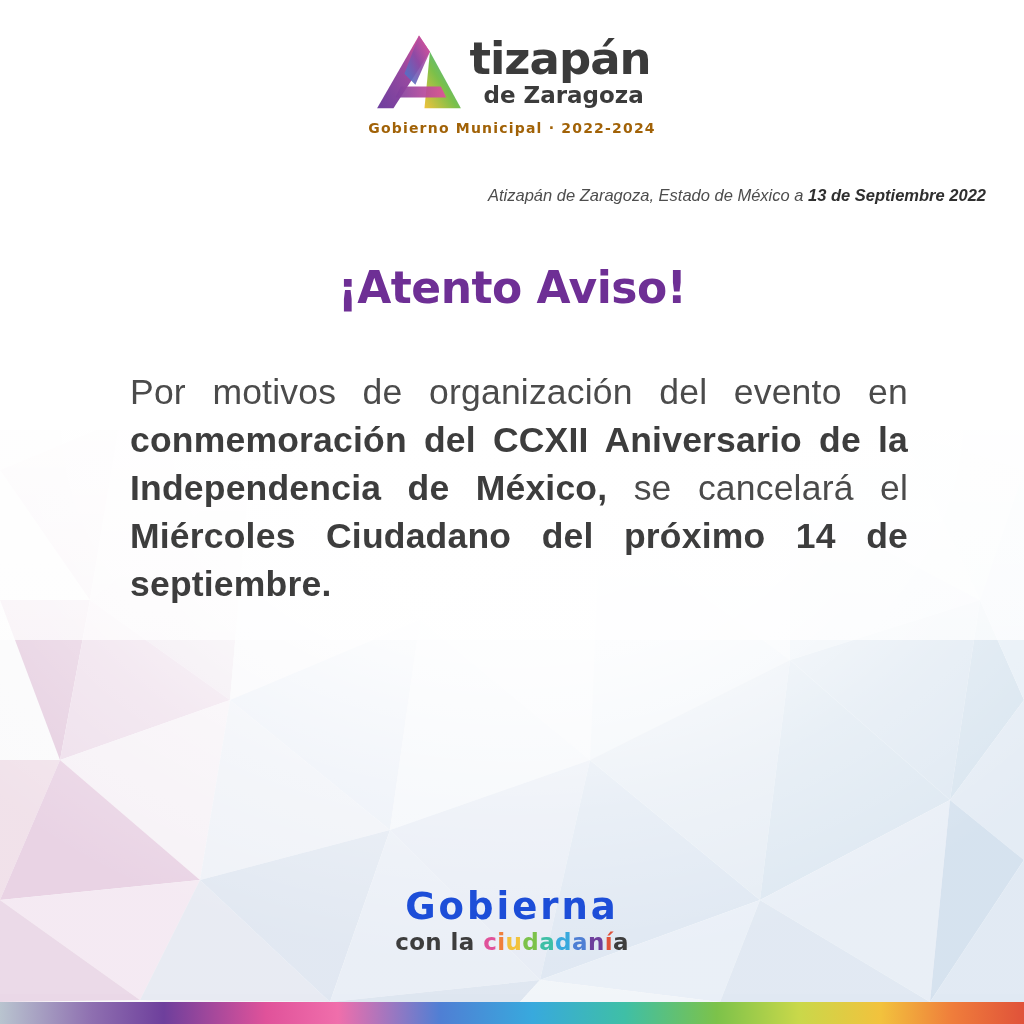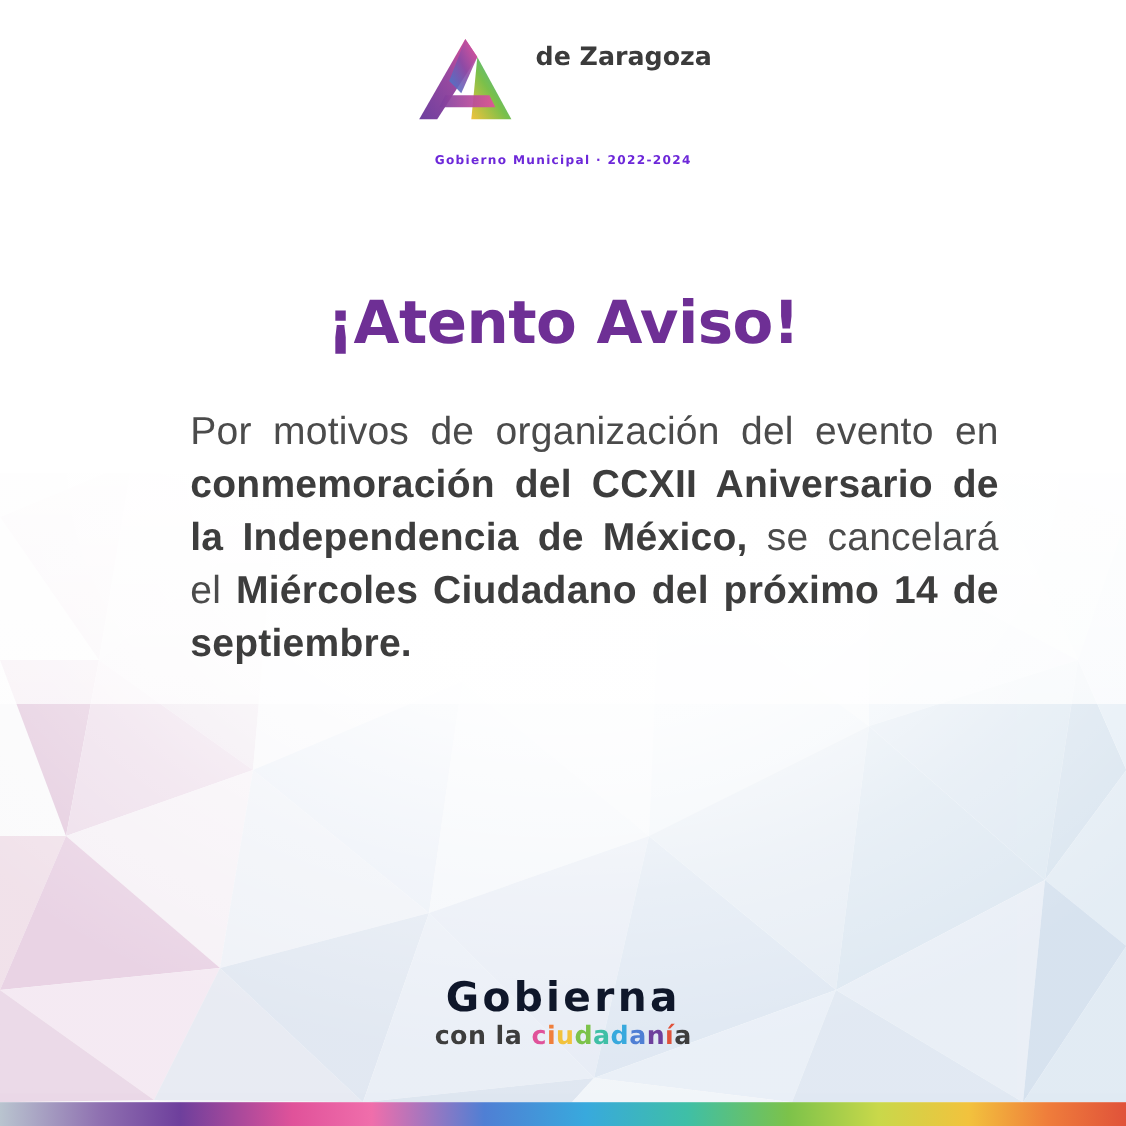--- a/index.html
+++ b/index.html
@@ -117,26 +117,26 @@
     font-family: "DejaVu Sans", sans-serif;
     font-weight: bold;
     font-size: 23px;
     letter-spacing: 0px;
     color: #3b3b3b;
     line-height: 1.1;
     margin-top: 2px;
     margin-left: 14px;
   }
   .logo-tagline {
-    margin-top: 24px;
-    font-family: "DejaVu Sans", sans-serif;
-    font-weight: bold;
-    font-size: 11px;
+    margin-top: 6px;
+    font-family: "DejaVu Sans", sans-serif;
+    font-weight: bold;
+    font-size: 14px;
     letter-spacing: 1.2px;
-    color: #6d28d9;
+    color: #a16207;
   }
 
   
   .date-line {
     position: absolute;
     top: 186px;
     right: 38px;
     font-family: "Liberation Sans", sans-serif;
     font-size: 16.5px;
     color: #4d4d4d;
@@ -149,41 +149,40 @@
 
   
   .headline {
     position: absolute;
     top: 262px;
     left: 0;
     width: 1024px;
     text-align: center;
     font-family: "DejaVu Sans", sans-serif;
     font-weight: bold;
-    font-size: 54px;
+    font-size: 44px;
     letter-spacing: -0.5px;
     color: #6e2f95;
   }
 
   
   .body-wrap {
     position: absolute;
     top: 368px;
     left: 130px;
     width: 778px;
   }
   .para {
     font-family: "Liberation Sans", sans-serif;
     font-size: 35.5px;
     line-height: 48px;
     color: #4b4b4b;
     text-align: justify;
     text-justify: inter-word;
     letter-spacing: 0.2px;
-    margin-left: 43px;
   }
   .para.p2 { margin-top: 44px; }
   .para b {
     font-weight: bold;
     color: #3d3d3d;
   }
   
   .para::after {
     content: "";
     display: inline-block;
@@ -196,21 +195,21 @@
     top: 888px;
     left: 0;
     width: 1024px;
     text-align: center;
   }
   .slogan-main {
     font-family: "DejaVu Sans", sans-serif;
     font-weight: bold;
     font-size: 37px;
     letter-spacing: 3px;
-    color: #0f172a;
+    color: #1d4ed8;
     line-height: 1.05;
   }
   .slogan-sub {
     margin-top: 2px;
     font-family: "DejaVu Sans", sans-serif;
     font-weight: bold;
     font-size: 23px;
     letter-spacing: 0.4px;
     color: #3d3d3d;
   }
@@ -301,26 +300,30 @@
               <stop offset="0%" stop-color="#7b3f9e"></stop>
               <stop offset="100%" stop-color="#e2519a"></stop>
             </linearGradient>
           </defs>
           <polygon points="4,86 50,6 62,24 22,86" fill="url(#gL)"></polygon>
           <polygon points="50,6 62,24 46,60 34,48" fill="url(#gM)" opacity="0.9"></polygon>
           <polygon points="62,24 96,86 56,86" fill="url(#gR)"></polygon>
           <polygon points="30,62 74,62 80,74 24,74" fill="url(#gBar)" opacity="0.92"></polygon>
         </svg>
         <div class="logo-words">
+          <div class="logo-word-main">tizapán</div>
           <div class="logo-word-sub">de Zaragoza</div>
         </div>
       </div>
       <div class="logo-tagline">Gobierno Municipal · 2022-2024</div>
     </div>
 
+    <div class="date-line">
+      <span>Atizapán de Zaragoza, Estado de México a </span><span class="date-strong">13 de Septiembre 2022</span>
+    </div>
 
     <div class="headline">¡Atento Aviso!</div>
 
     <div class="body-wrap">
       <div class="para p1">
         <span>Por motivos de organización del evento en </span><b>conmemoración del CCXII Aniversario de la Independencia de México,</b><span> se cancelará el </span><b>Miércoles Ciudadano del próximo 14 de septiembre.</b>
       </div>
     </div>
 
     <div class="footer-slogan">

